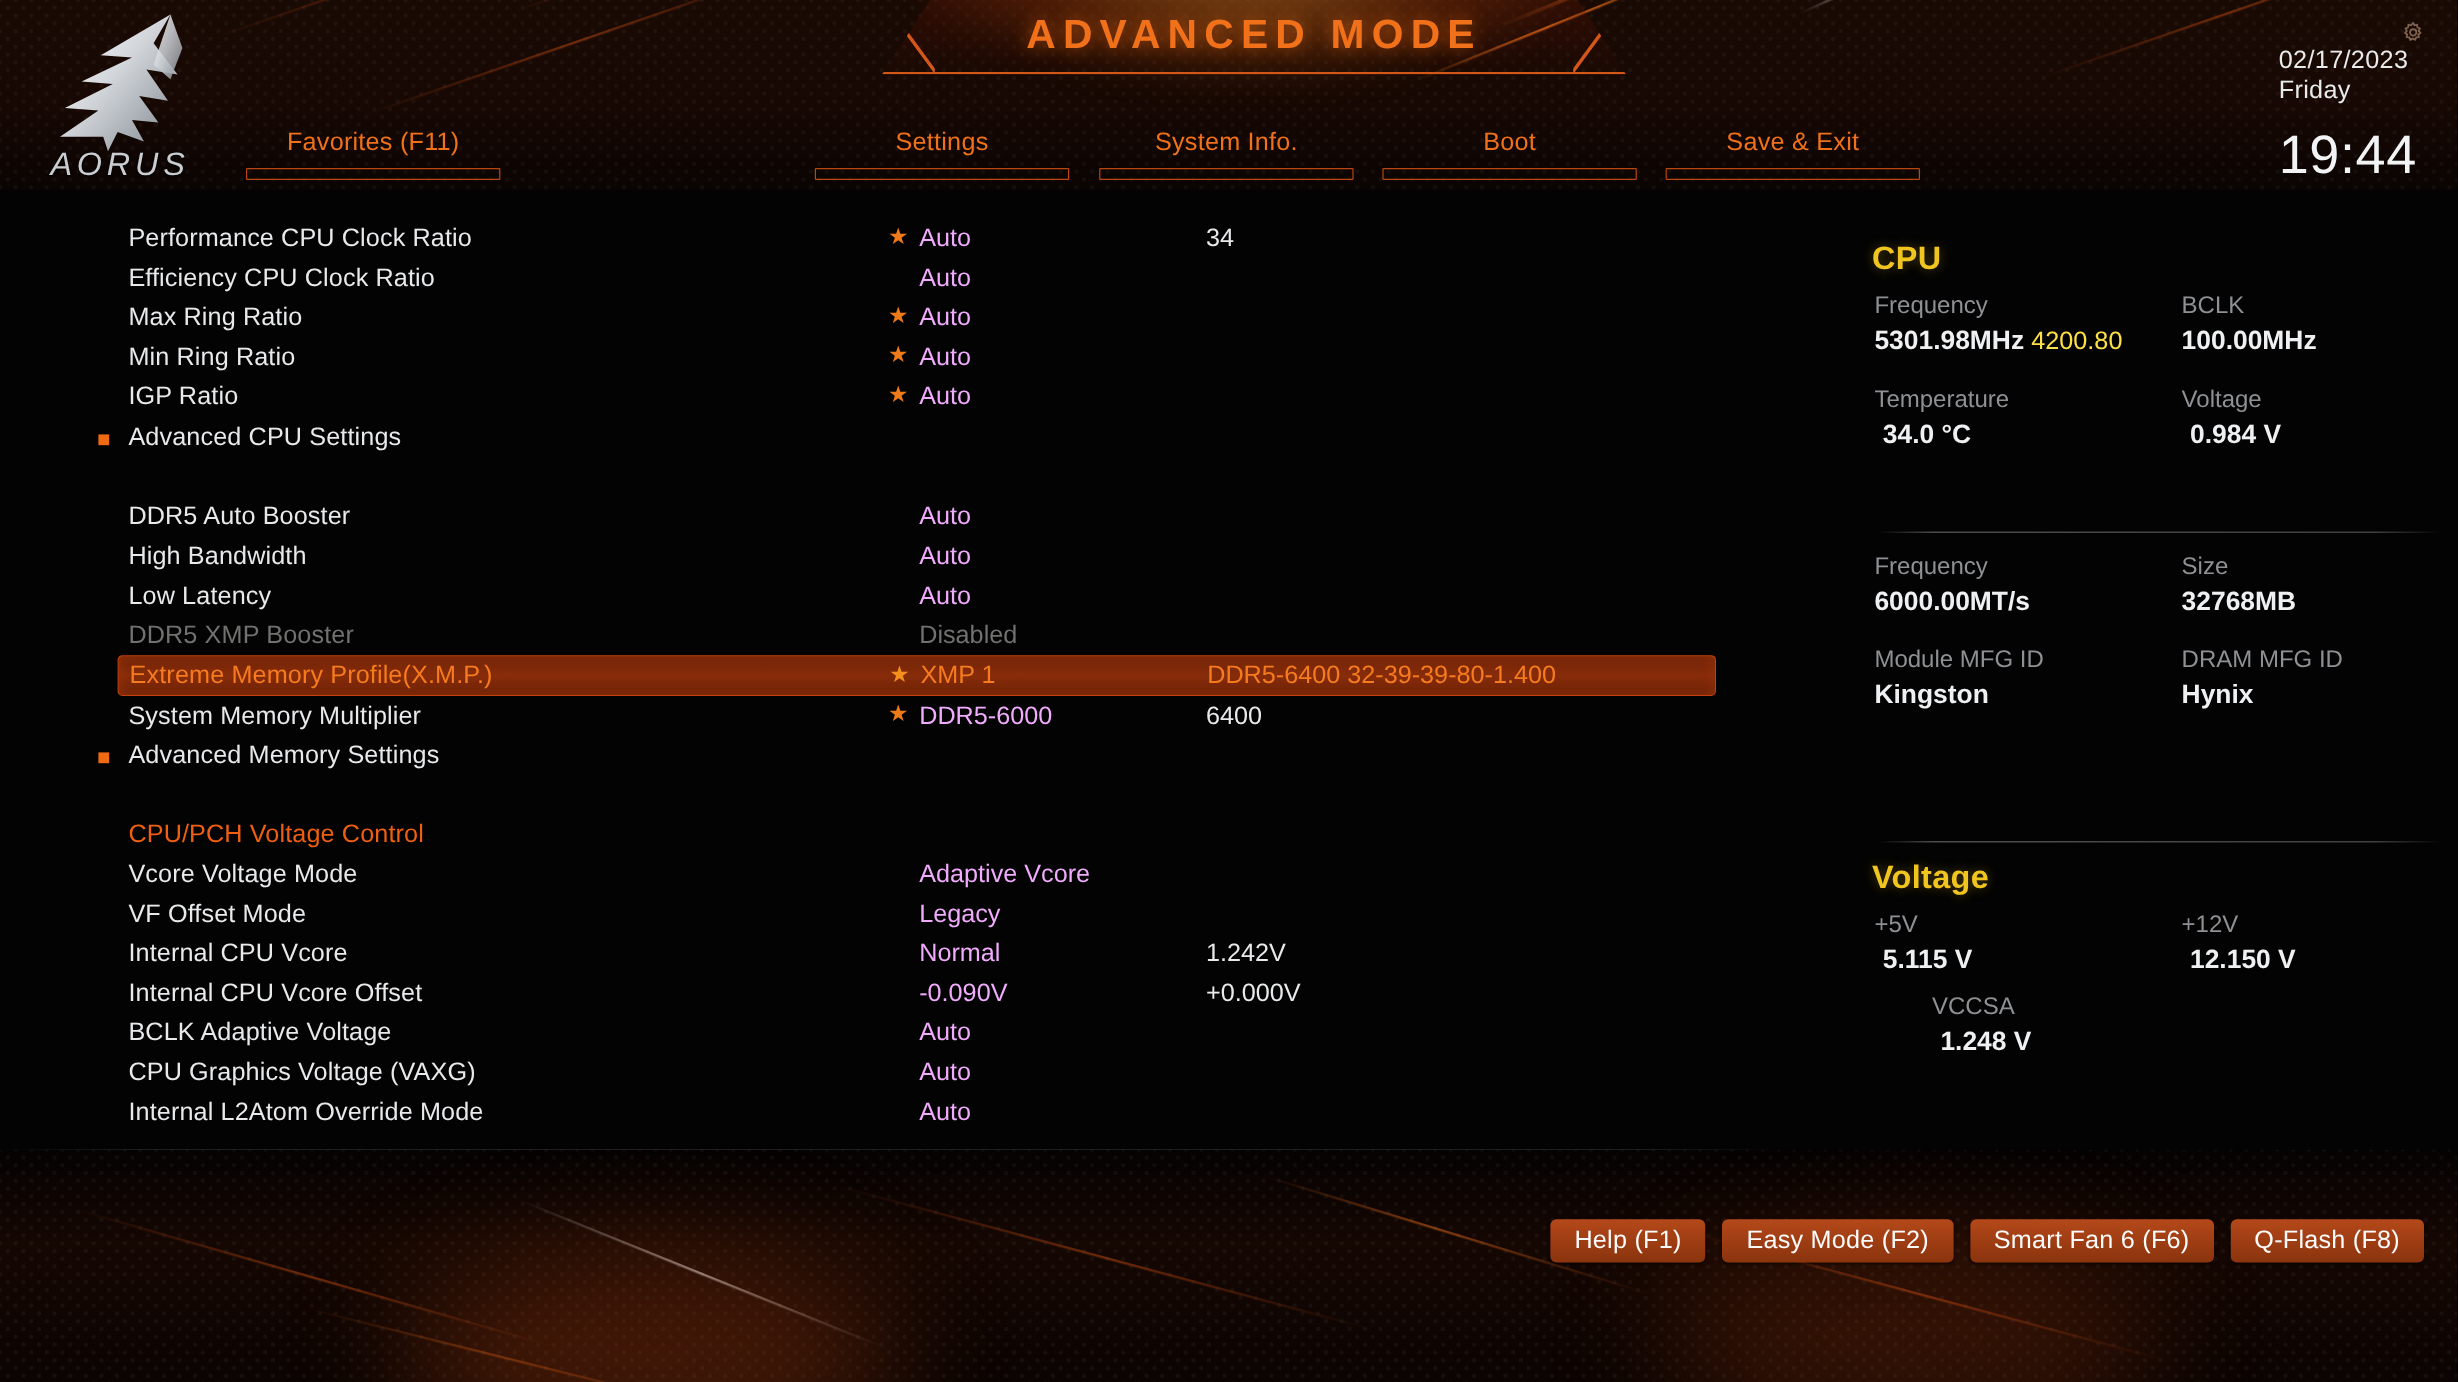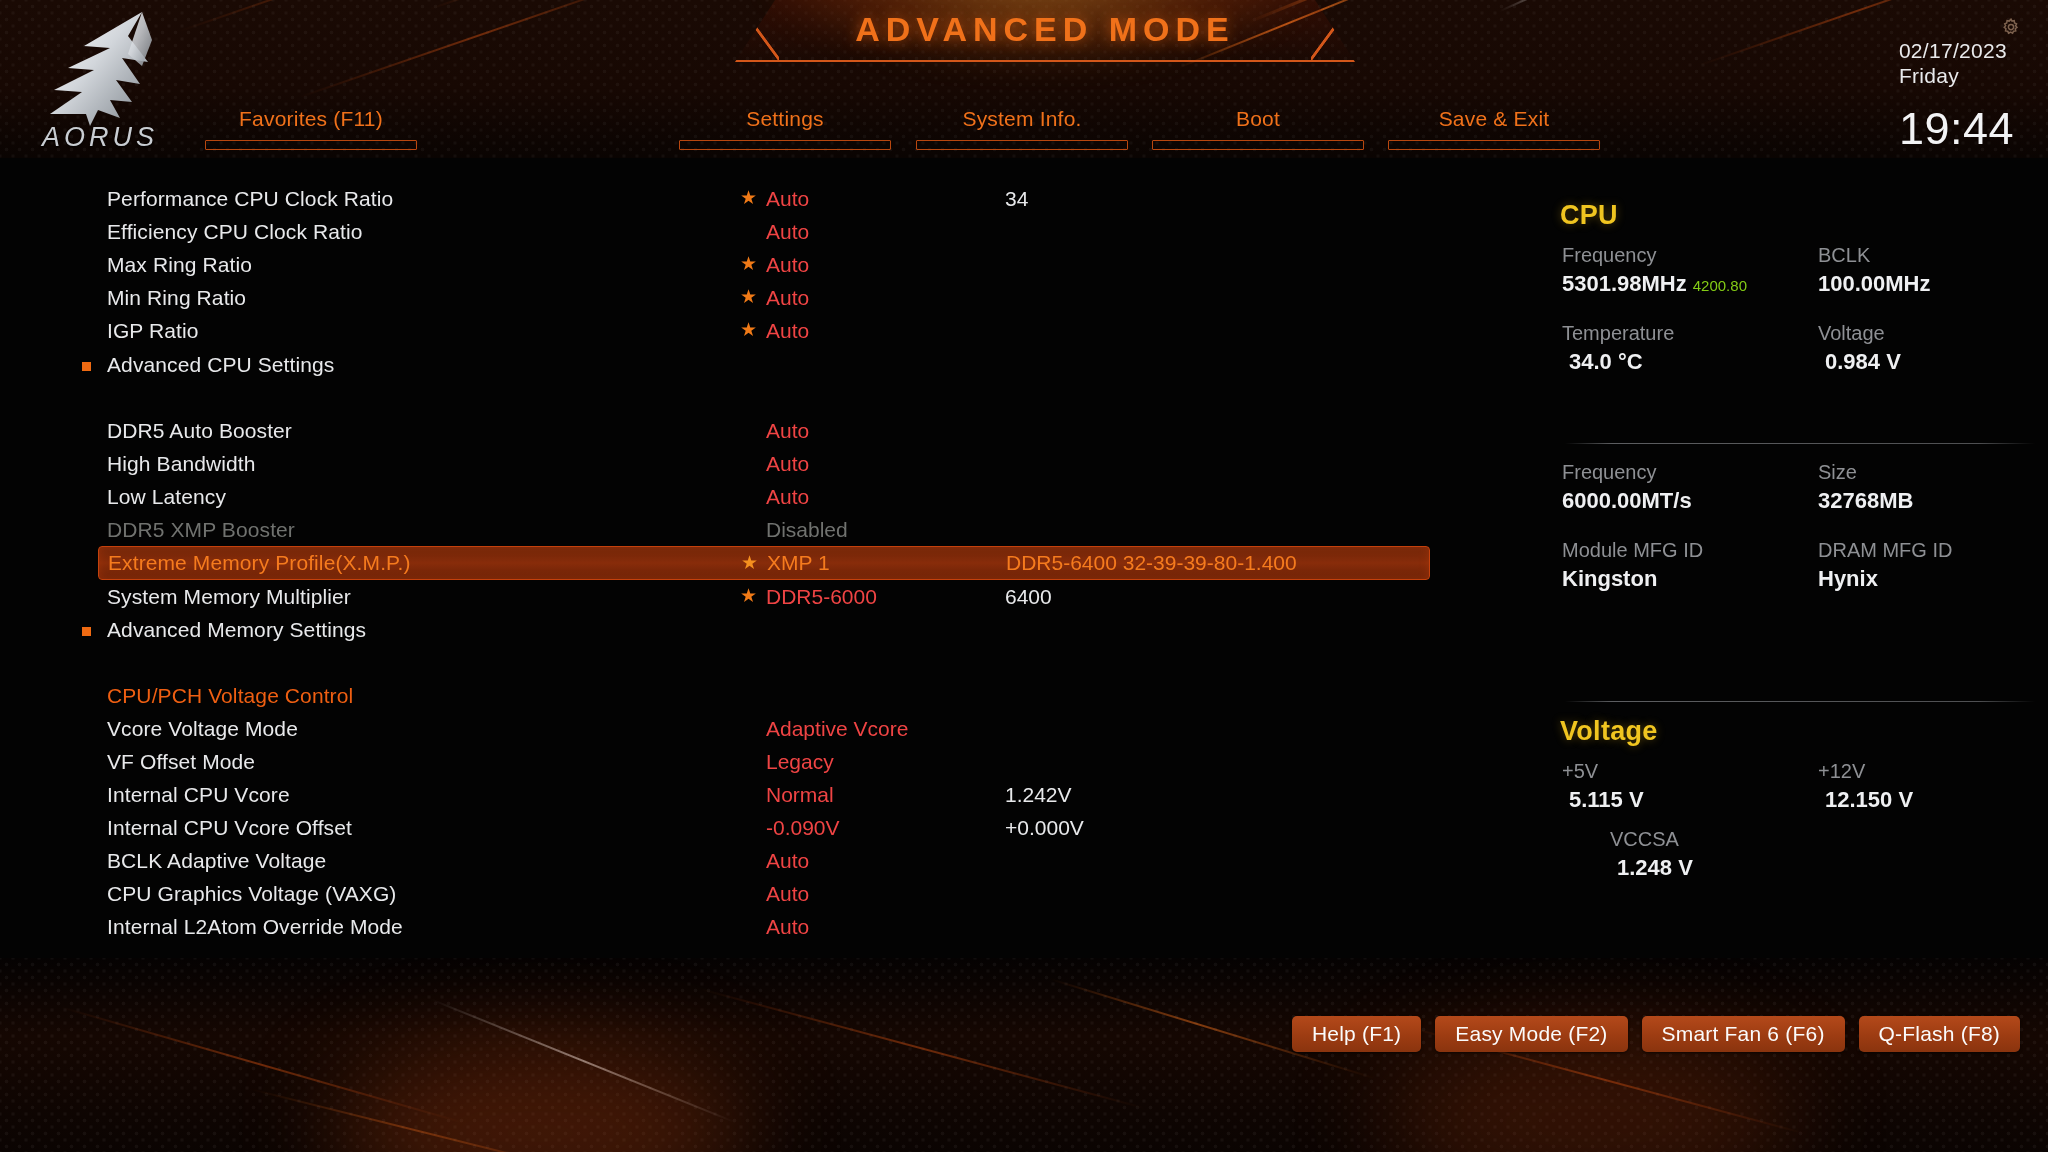--- a/index.html
+++ b/index.html
@@ -138,21 +138,21 @@
   .row .lbl {
     position:absolute; left: 107px;
     font-size: 21px; color:#e8e9eb; letter-spacing:.1px; white-space:nowrap;
   }
   .row .star {
     position:absolute; left: 740px; top: 5px;
     font-size: 19px; color:#f07a17; line-height:21px;
   }
   .row .val {
     position:absolute; left: 766px;
-    font-size: 21px; color:#ef4444; white-space:nowrap;
+    font-size: 21px; color:#f0abfc; white-space:nowrap;
   }
   .row .val2 {
     position:absolute; left: 1005px;
     font-size: 21px; color:#e8e9eb; white-space:nowrap;
   }
   .row.dim .lbl, .row.dim .val { color:#70726f; }
   .row.section .lbl { color:#ef5f12; }
   .row.selected {
     left: 98px; width: 1332px; height: 34px;
     background: linear-gradient(180deg,#6e2509 0%, #882c0a 50%, #6a2207 100%);
@@ -174,21 +174,21 @@
   #sidebar { position:absolute; left: 1560px; top: 200px; width: 488px; height: 760px; }
   .panel { position:absolute; left: 0; width: 488px; }
   .panel-title {
     font-size: 27px; font-weight:700; color:#f0c520; letter-spacing:.3px;
     margin-bottom: 10px; text-shadow: 0 0 10px rgba(240,190,30,.35);
   }
   .panel-grid { position:relative; width: 488px; }
   .kv { position:absolute; }
   .kv .k { font-size: 20px; color:#8e9094; line-height: 28px; white-space:nowrap; }
   .kv .v { font-size: 22px; color:#eff0f2; font-weight:700; line-height: 30px; white-space:nowrap; }
-  .kv .v .sub { font-size: 15px; font-weight:400; color:#84cc16; margin-left:6px; }
+  .kv .v .sub { font-size: 21px; font-weight:400; color:#fde047; margin-left:6px; }
   .kv.indent .v { padding-left: 7px; }
   .panel-rule {
     position:absolute; left: 5px; width: 470px; height:1px;
     background: linear-gradient(90deg, rgba(140,142,146,0) 0%, rgba(140,142,146,.65) 10%, rgba(140,142,146,.55) 88%, rgba(140,142,146,0) 100%);
   }
 
   
   #footer { position:absolute; left:0; top: 958px; width:2048px; height: 194px; overflow:hidden;
             background: linear-gradient(180deg, #050202 0%, #150702 40%, #0b0402 100%); }
   #footer-hex { top: 0; height: 194px; opacity:.85; }

